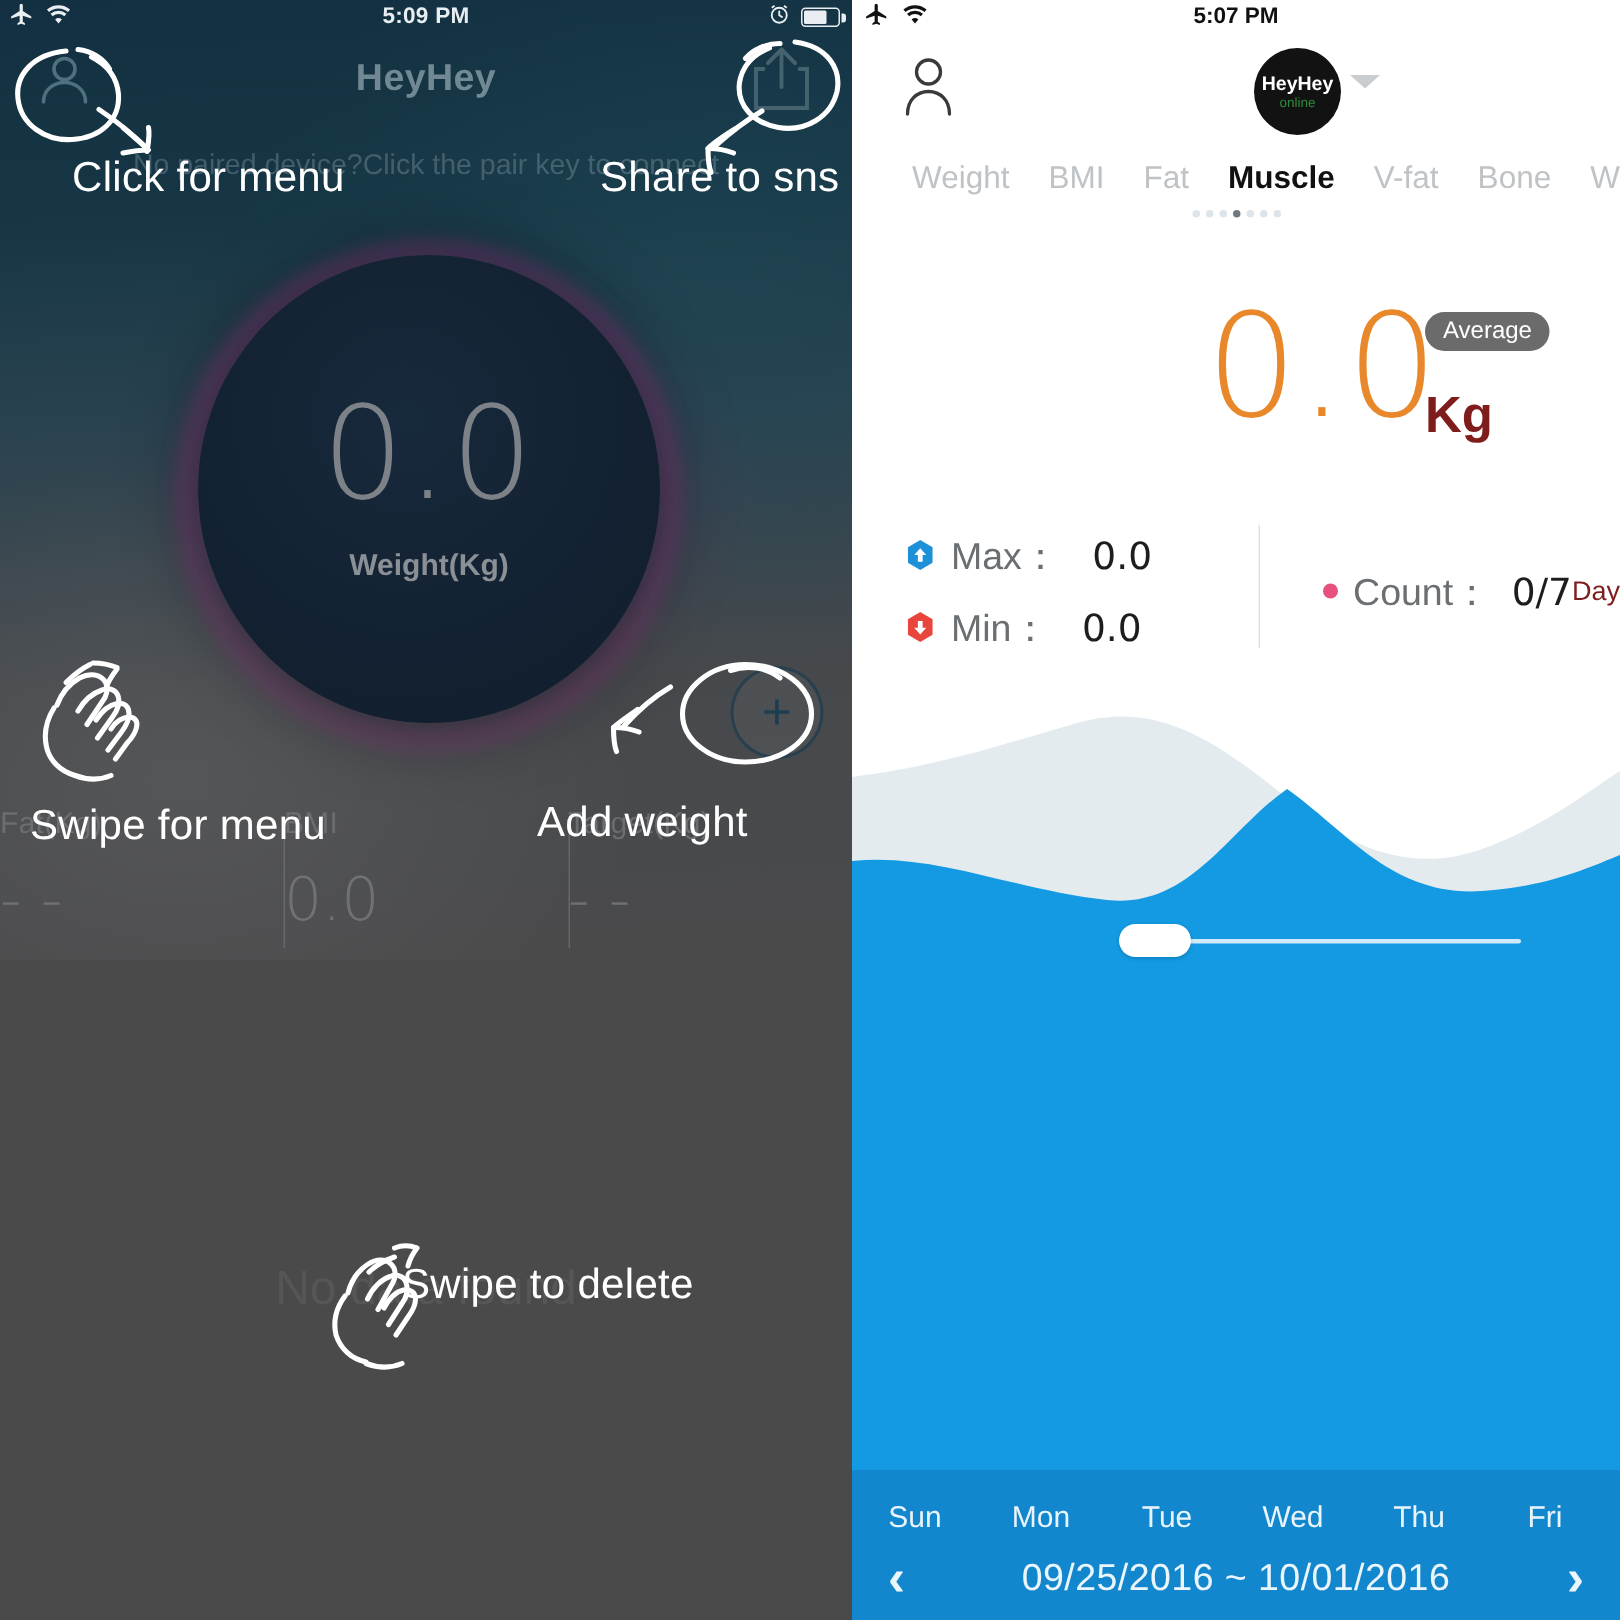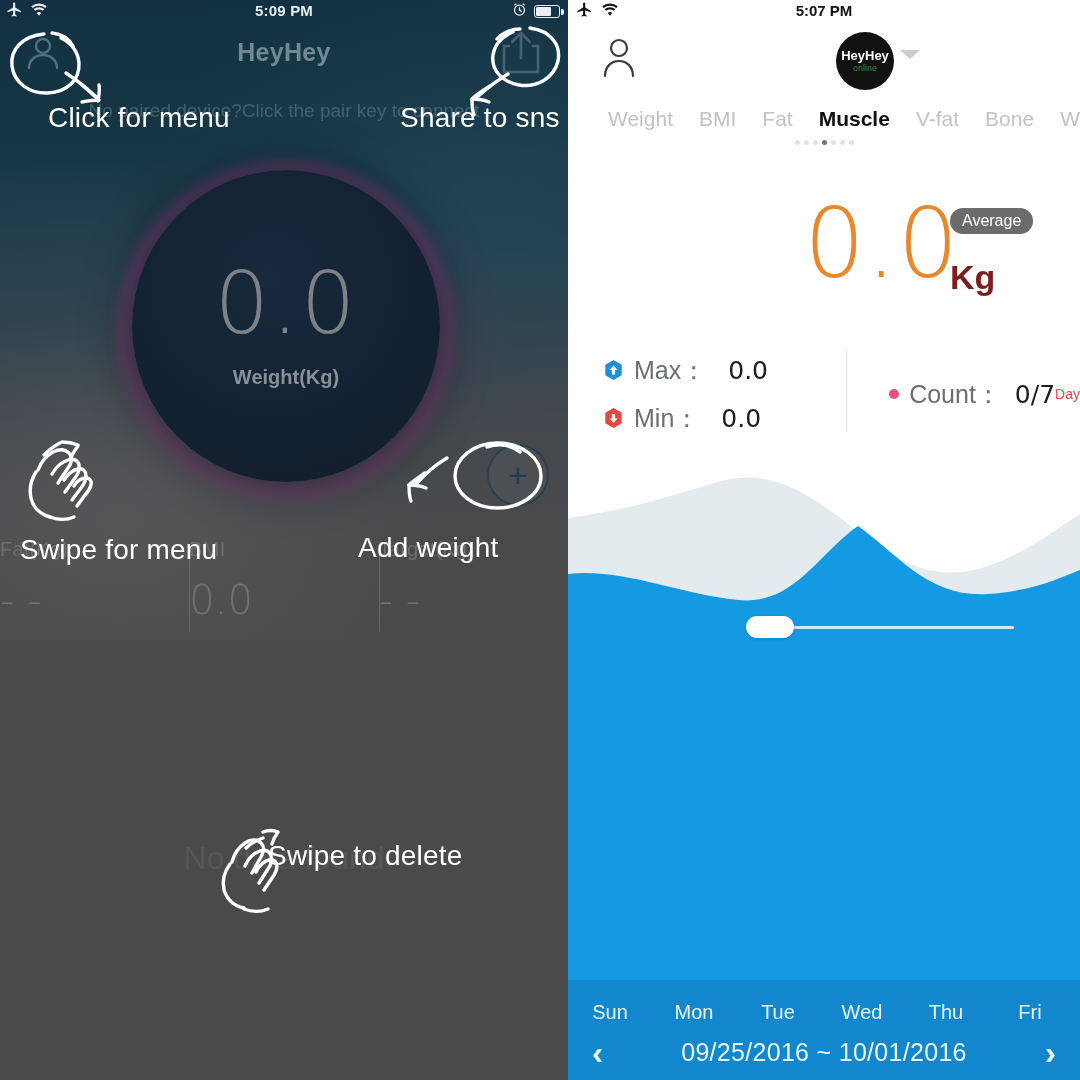--- a/index.html
+++ b/index.html
@@ -108,21 +108,21 @@
   .mm { position:absolute; left:0; top:346px; width:512px; height:96px; z-index:4; display:flex; }
   .mm-l { width:284px; position:relative; padding-left:36px; }
   .mm-row { display:flex; align-items:center; height:48px; }
   .hexi { width:19px; height:21px; margin-right:11px; flex:none; }
   .mm-k { font-size:25px; color:#6b6f72; }
   .mm-v { font-size:25px; color:#1d1d1d; margin-left:22px; font-family:"DejaVu Sans", sans-serif; }
   .mm-div { width:1px; background:#dfe3e6; margin:4px 0 10px 0; }
   .mm-r { flex:1; position:relative; padding-left:42px; display:flex; align-items:center; }
   .pinkdot { width:10px; height:10px; border-radius:50%; background:#e8507e; margin-right:10px; flex:none; }
   .cnt-v { font-size:25px; color:#1d1d1d; margin-left:14px; font-family:"DejaVu Sans", sans-serif; }
-  .cnt-u { font-size:14px; color:#ef4444; }
+  .cnt-u { font-size:18px; color:#7f1d1d; }
 
   .waves { position:absolute; left:0; top:470px; width:512px; height:610px; z-index:2; }
   .slider-wrap { position:absolute; left:178px; top:622px; width:268px; z-index:5; }
   .s-track { position:relative; height:10px; }
   .s-line { position:absolute; left:14px; right:0; top:4px; height:3px; background:#cfeaf9; border-radius:2px; }
   .s-thumb { position:absolute; left:0; top:-6px; width:48px; height:22px; border-radius:11px;
     background:#fff; box-shadow:0 1px 3px rgba(0,0,0,.18); }
   .s-labels { display:flex; margin-top:14px; font-size:22px; color:#e6f4fc; }
   .s-labels span:nth-child(1){ width:92px; text-align:center; }
   .s-labels span:nth-child(2){ width:86px; text-align:center; }

